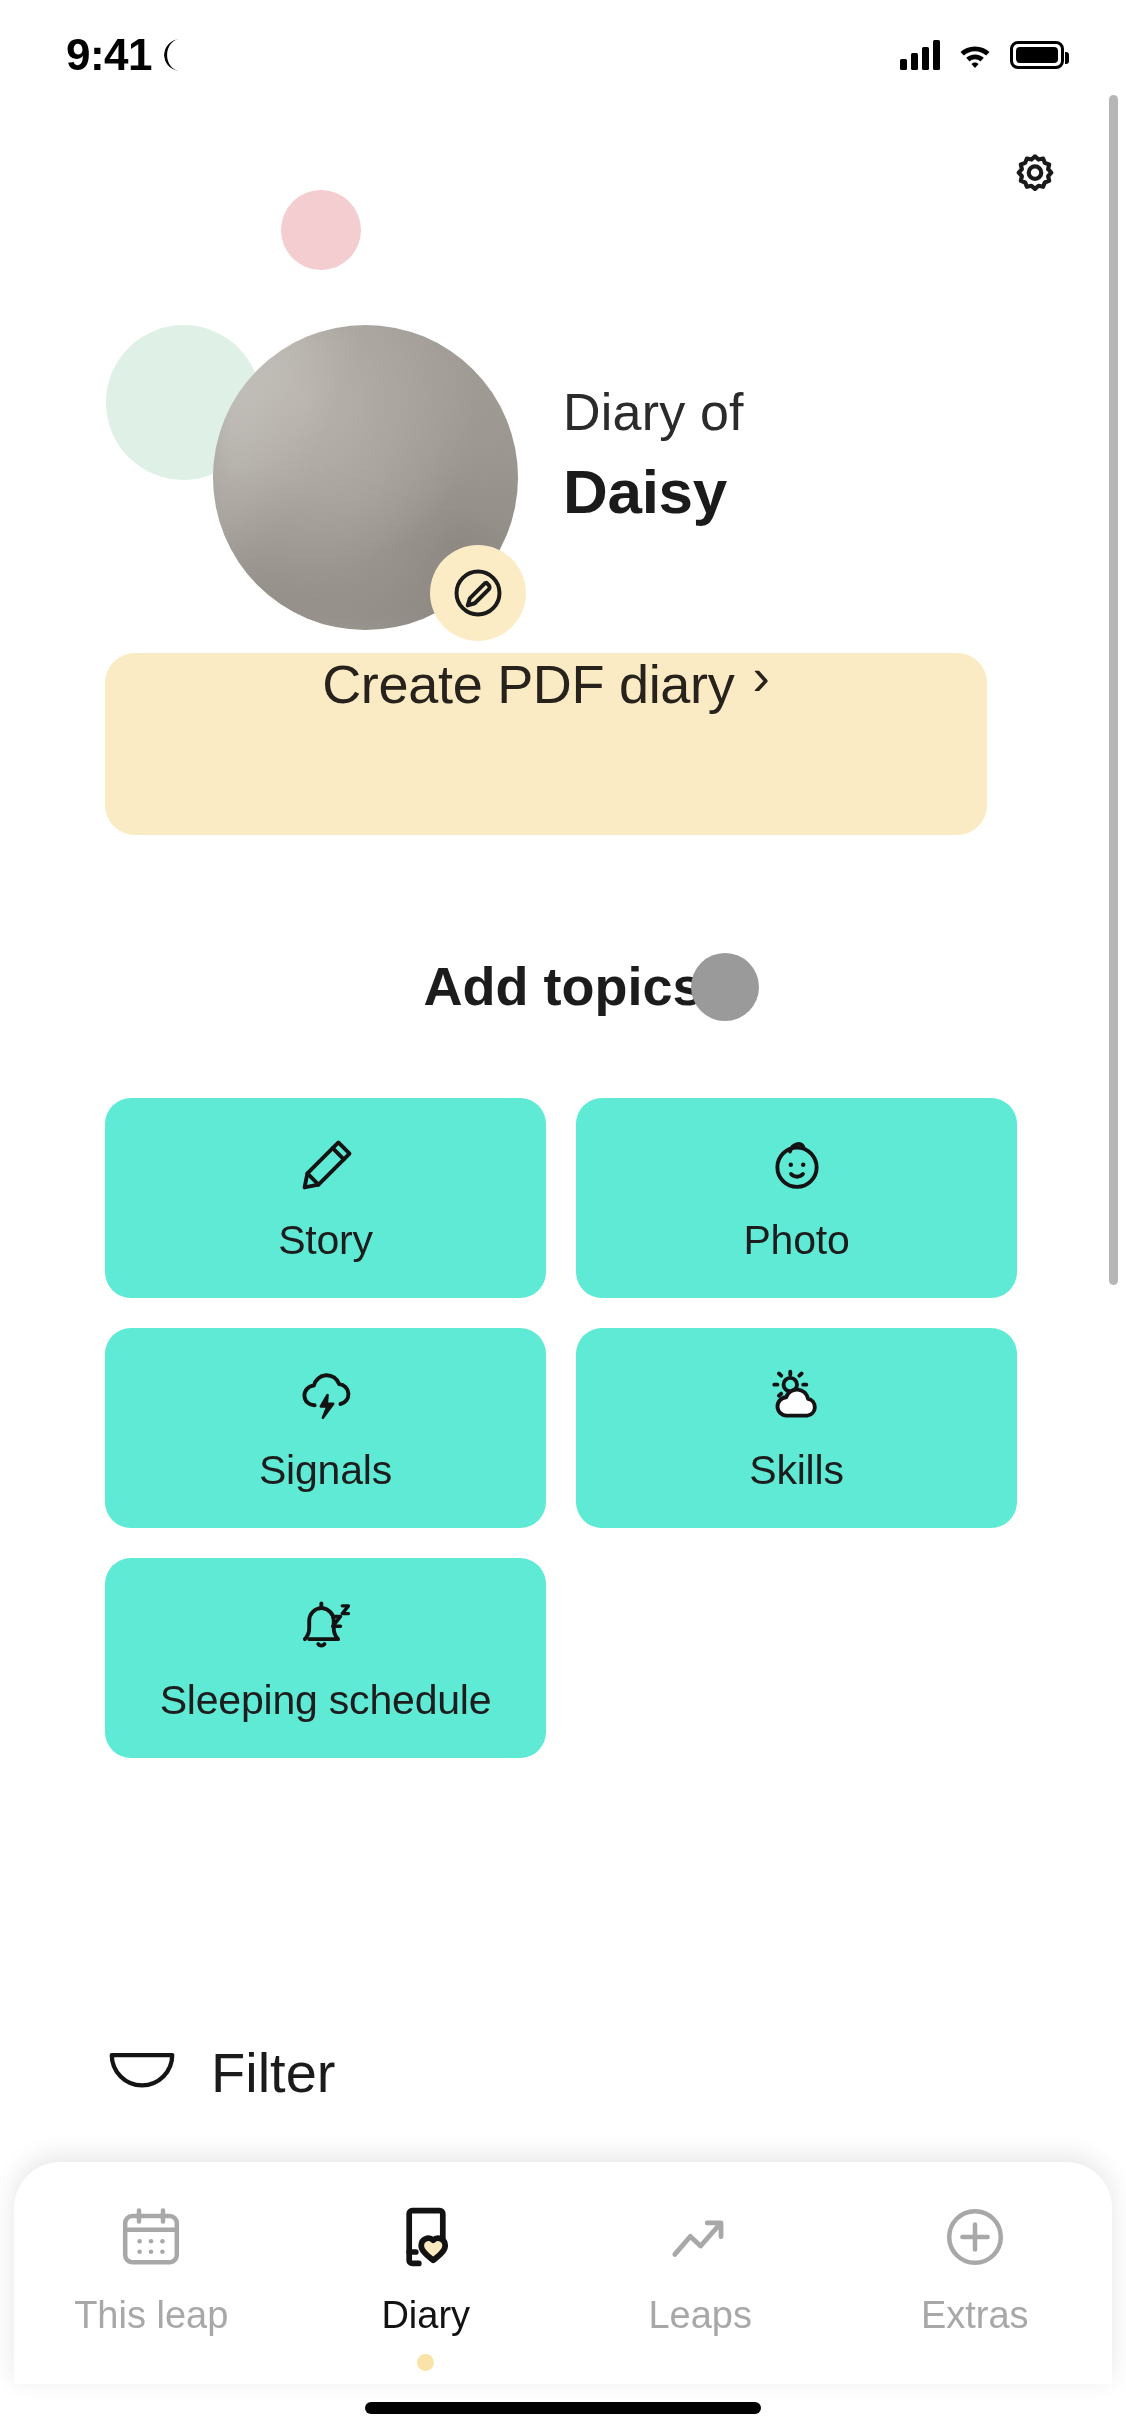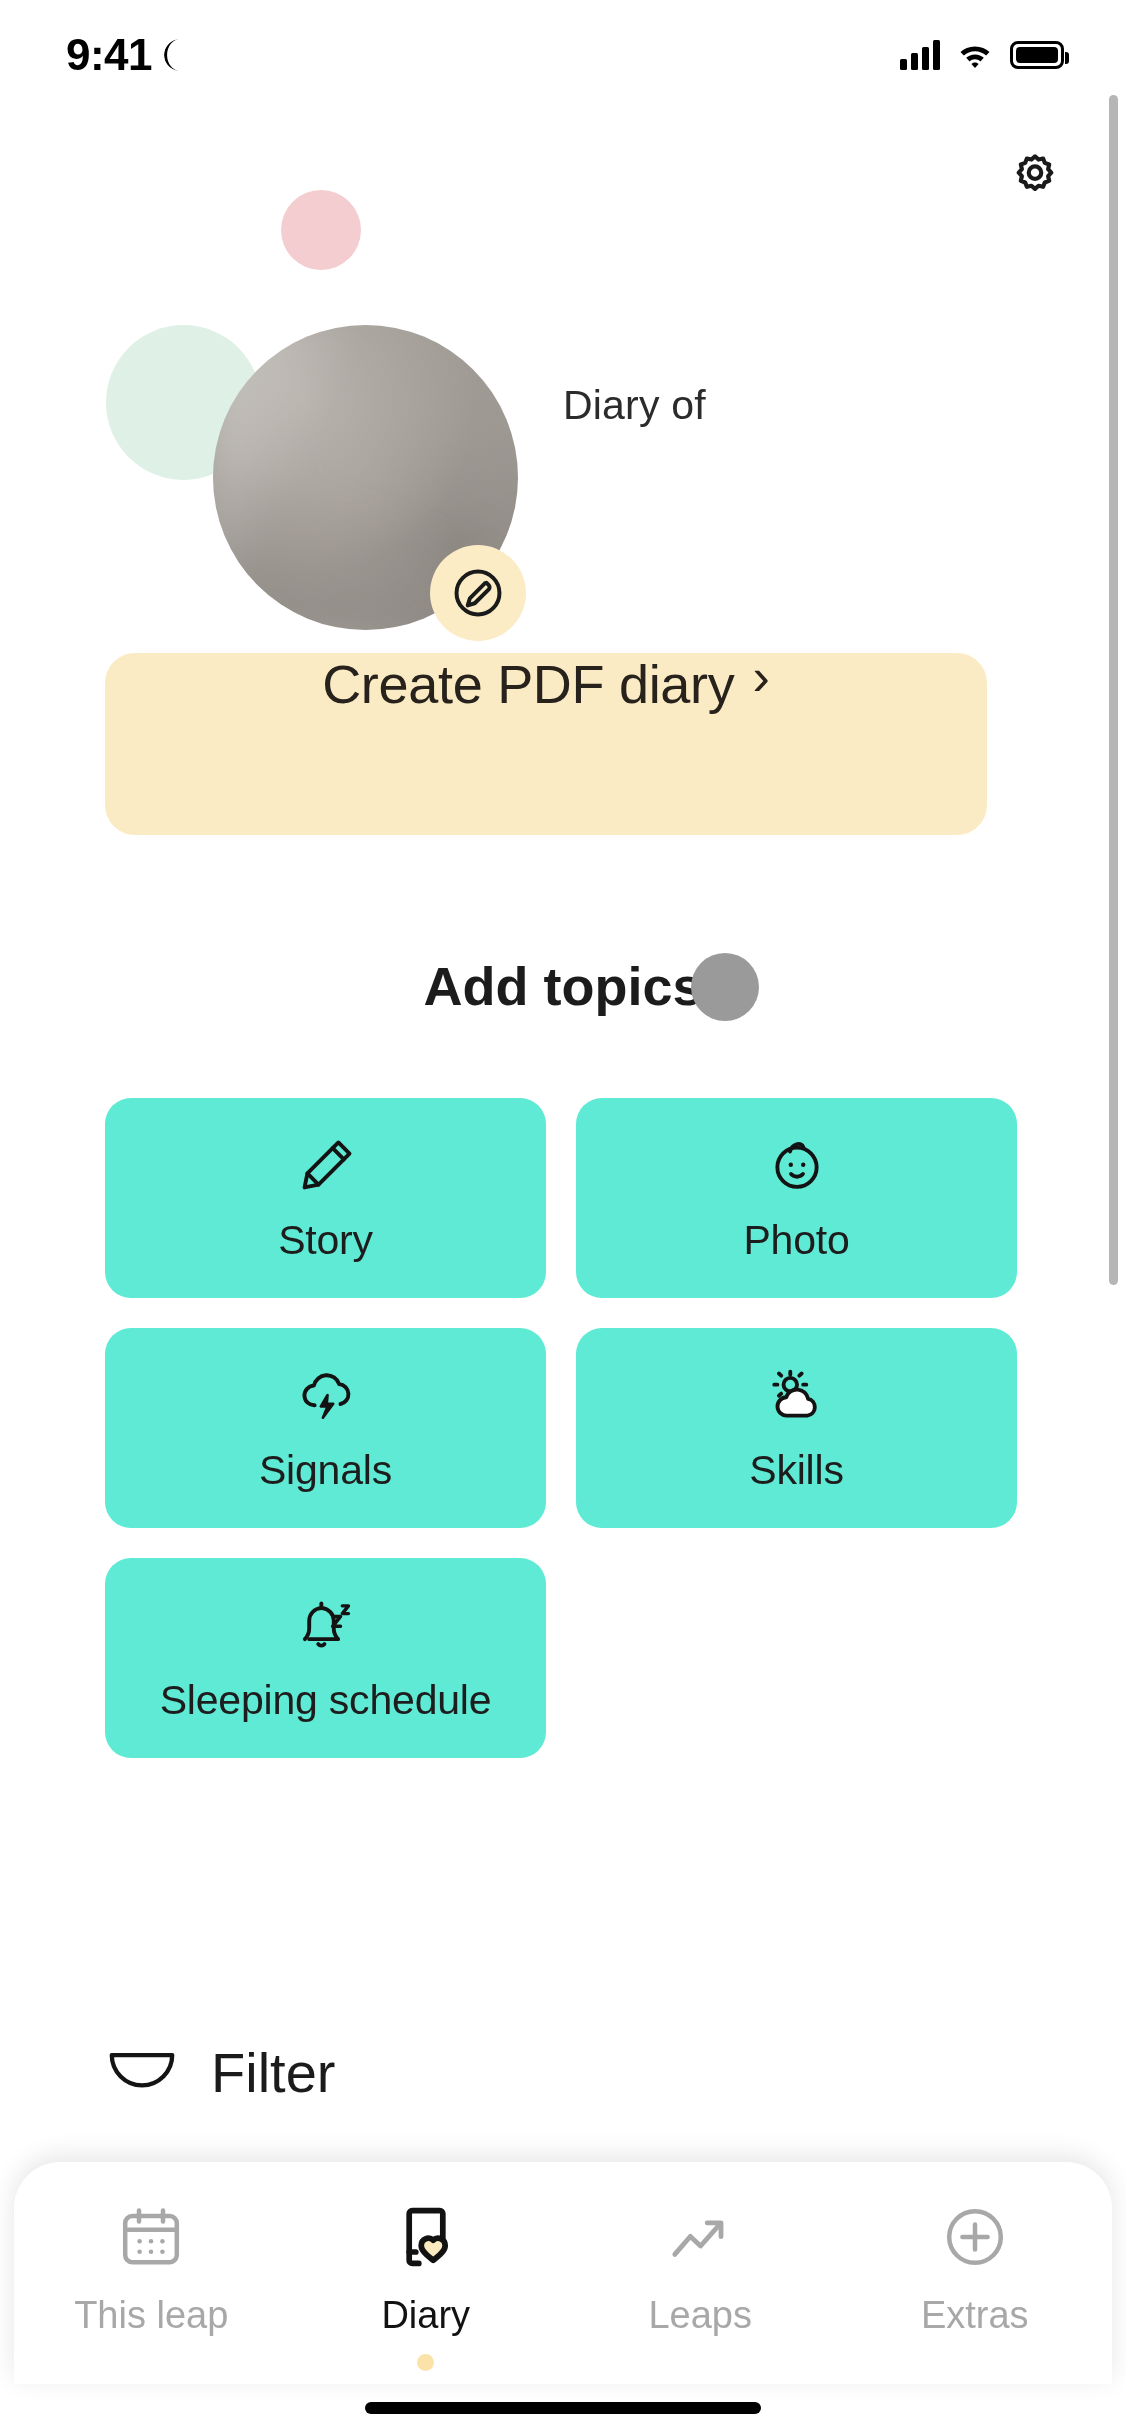--- a/index.html
+++ b/index.html
@@ -77,21 +77,21 @@
     filter: blur(14px);
   }
   .edit-badge {
     position:absolute; left:430px; top:545px;
     width:96px; height:96px; border-radius:50%;
     background:#fbecc6; display:flex; align-items:center; justify-content:center;
   }
   .edit-badge svg { width:56px; height:56px; display:block; }
 
   .title-block { position:absolute; left:563px; top:380px; }
-  .t-small { font-size:41px; color:#2b2b2b; font-weight:400; line-height:1.25; letter-spacing:.2px; }
+  .t-small { font-size:52px; color:#2b2b2b; font-weight:400; line-height:1.25; letter-spacing:.2px; }
   .t-big   { font-size:62px; color:#1b1b1b; font-weight:700; line-height:1.25; margin-top:8px; letter-spacing:-.3px; }
 
   
   .pdf-btn {
     position:absolute; left:105px; top:653px;
     width:882px; height:182px;
     background:#fbebc4; border-radius:30px;
     display:flex; align-items:flex-start; justify-content:center; gap:18px;
   }
   .pdf-btn .label { font-size:54px; color:#27221c; font-weight:400; letter-spacing:-.3px;}
@@ -205,20 +205,21 @@
     <span>
       <svg viewBox="0 0 24 24" fill="none" stroke="#1a1a1a" stroke-width="1.7" stroke-linecap="round" stroke-linejoin="round">
         <circle cx="12" cy="12" r="9.2"></circle>
         <path d="M15.6 7.6l1 1a1.3 1.3 0 0 1 0 1.8l-6 6-3 .9.9-3 6-6a1.3 1.3 0 0 1 1.1-.7z"></path>
       </svg>
     </span>
   </div>
 
   <div class="title-block">
     <div class="t-small">Diary of</div>
+    <div class="t-big">Daisy</div>
   </div>
 
   <div class="pdf-btn">
     <span class="label">Create PDF diary</span>
     <span class="chev">›</span>
   </div>
 
   <div class="add-topics">Add topics</div>
   <div class="cursor-dot"></div>
 

